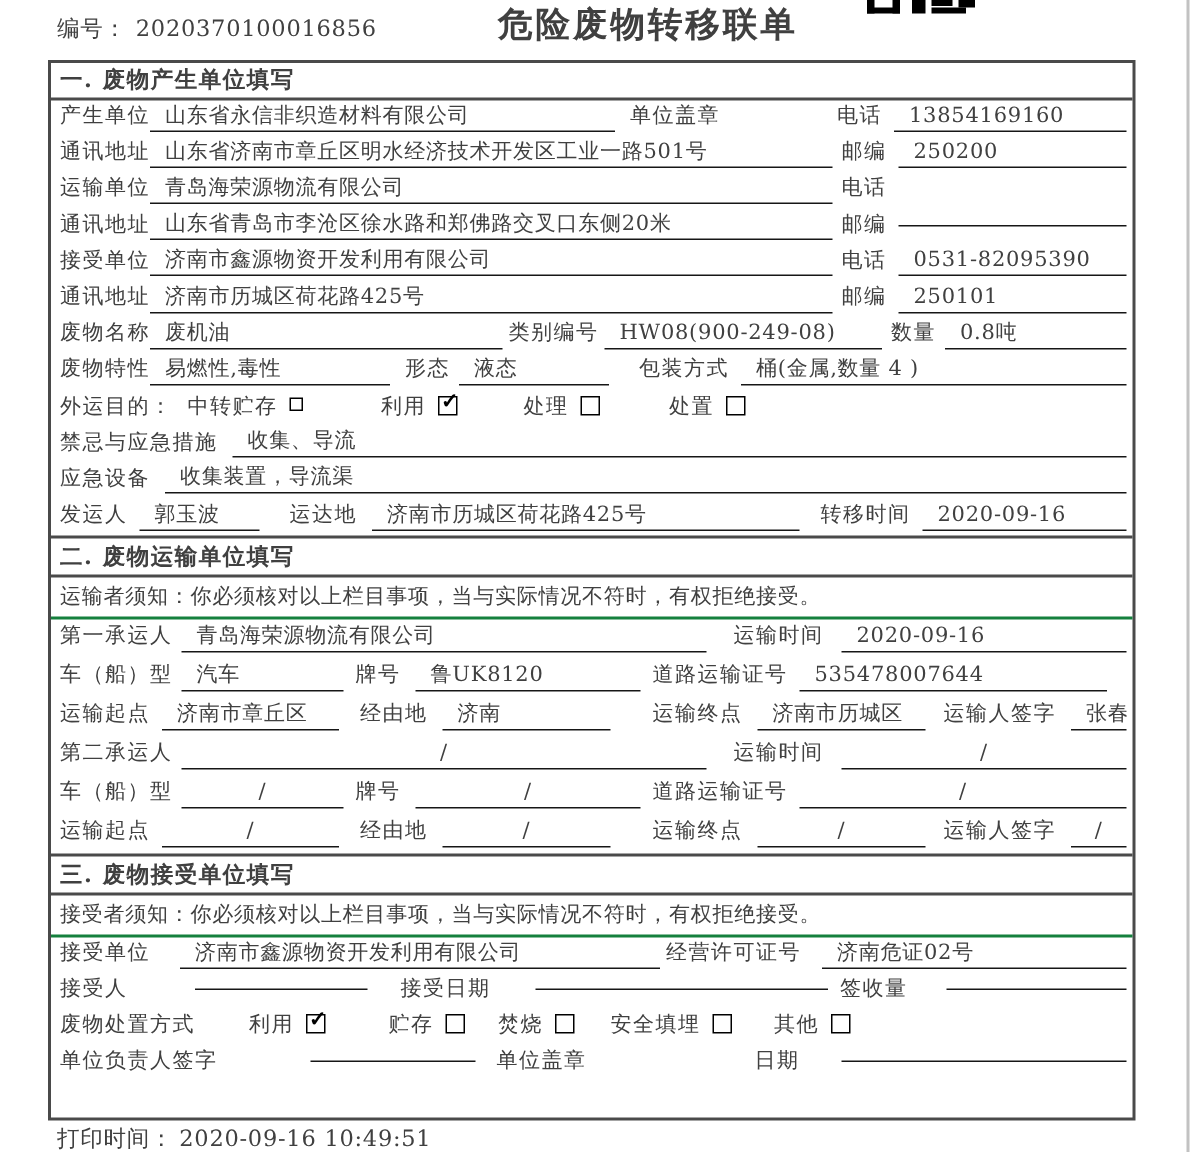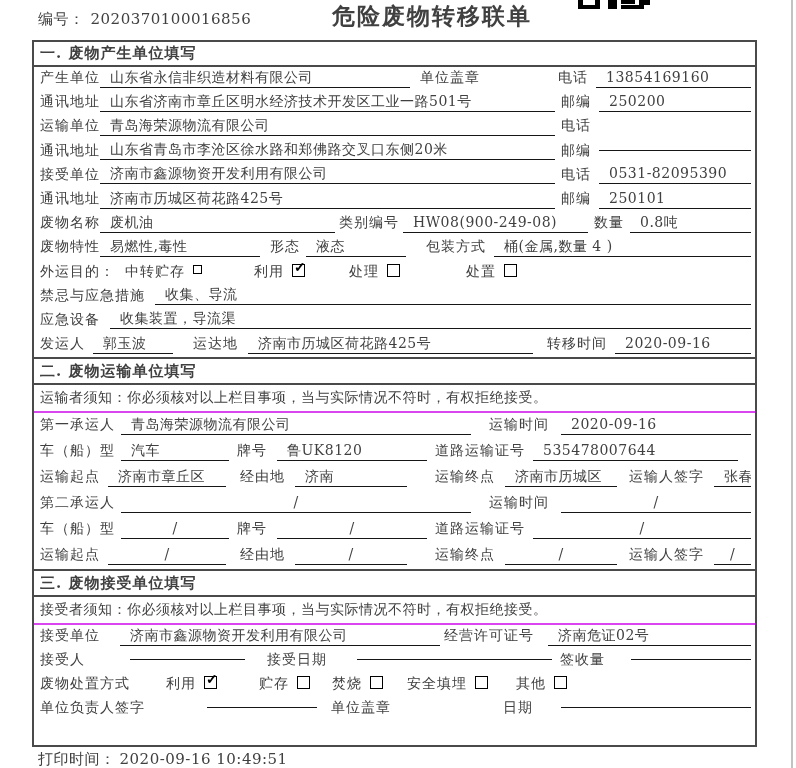--- a/index.html
+++ b/index.html
@@ -16,21 +16,21 @@
   .page-edge { position:absolute; left:791px; top:0; width:2px; height:768px; background:#c2c2c2; }
 
   
   .form-box { position:absolute; left:32px; top:40px; width:725px; height:707px;
               border:2px solid #4a4a4a; display:flex; flex-direction:column; background:#fff; }
   .sec { font-weight:bold; font-size:15px; display:flex; align-items:center;
          padding-left:6px; letter-spacing:1px; flex:0 0 auto; }
   .sec1 { height:25px; border-bottom:2px solid #4a4a4a; }
   .sec23 { height:28px; border-top:2px solid #4a4a4a; border-bottom:2px solid #4a4a4a; }
   .notice { height:28px; display:flex; align-items:center; padding-left:6px;
-            font-size:14px; letter-spacing:0.5px; border-bottom:2px solid #d946ef; flex:0 0 auto; }
+            font-size:14px; letter-spacing:0.5px; border-bottom:2px solid #15803d; flex:0 0 auto; }
 
   .fr { display:flex; align-items:center; padding:0 4px 3px 6px; font-size:14px; flex:0 0 auto; }
   .h1 { height:24.2px; } .h2 { height:26px; } .h3 { height:24px; }
   .lbl { white-space:nowrap; letter-spacing:1px; line-height:19px; flex:0 0 auto; }
   .ul { border-bottom:1px solid #161616; white-space:nowrap; line-height:19px;
         padding:0 4px 0 10px; overflow:hidden; letter-spacing:0.5px; flex:0 0 auto; }
   .grow { flex:1 1 auto; }
   .ctr { text-align:center; padding:0; }
   .mr10 { margin-right:10px; flex:0.96 1 auto; }
 
@@ -43,21 +43,21 @@
 
   
   .w80{width:80px}.w100{width:100px}.w108{width:108px}.w110{width:110px}.w112{width:112px}
   .w115{width:115px}.w118{width:118px}.w150{width:150px}.w160{width:160px}.w185{width:185px}
   .w195{width:195px}.w235{width:235px}.w285{width:285px}.w310{width:310px}.w320{width:320px}
   .w350{width:350px}.w455{width:455px}
   .ml4{margin-left:4px}.ml6{margin-left:6px}.ml8{margin-left:8px}.ml10{margin-left:10px}
   .ml12{margin-left:12px}.ml14{margin-left:14px}.ml18{margin-left:18px}.ml20{margin-left:20px}
   .ml22{margin-left:22px}.ml24{margin-left:24px}.ml26{margin-left:26px}.ml28{margin-left:28px}
   .ml30{margin-left:30px}.ml36{margin-left:36px}.ml42{margin-left:42px}.ml45{margin-left:45px}
-  .ml52{margin-left:52px}.ml62{margin-left:62px}.ml66{margin-left:66px}
+  .ml52{margin-left:52px}.ml62{margin-left:62px}.ml66{margin-left:46px}
   .ml72{margin-left:44px}.ml78{margin-left:78px}.ml112{margin-left:112px}
 
   .print-line { position:absolute; left:38px; top:750px; font-size:15px; letter-spacing:0.5px; }
   .print-line .val { margin-left:4px; }
 </style>
 </head>
 <body>
 
 <div class="page">
 

